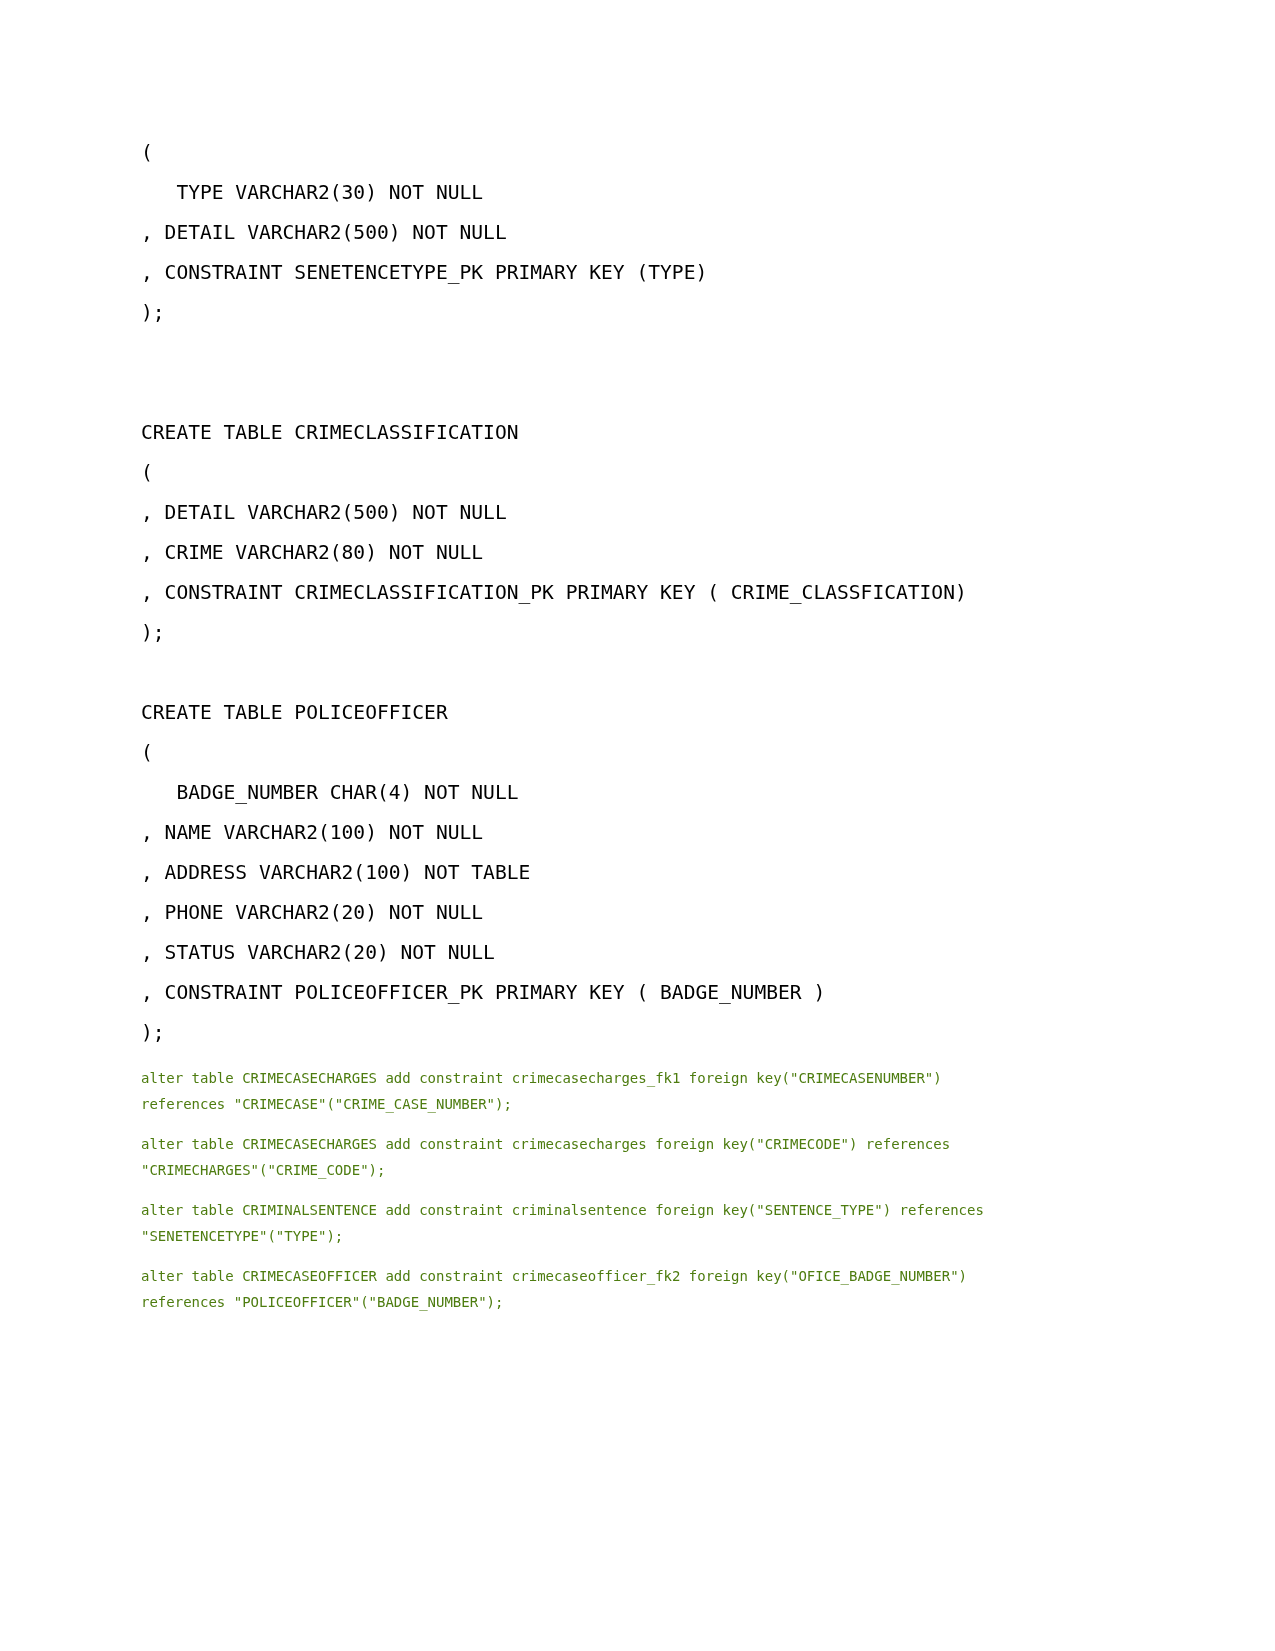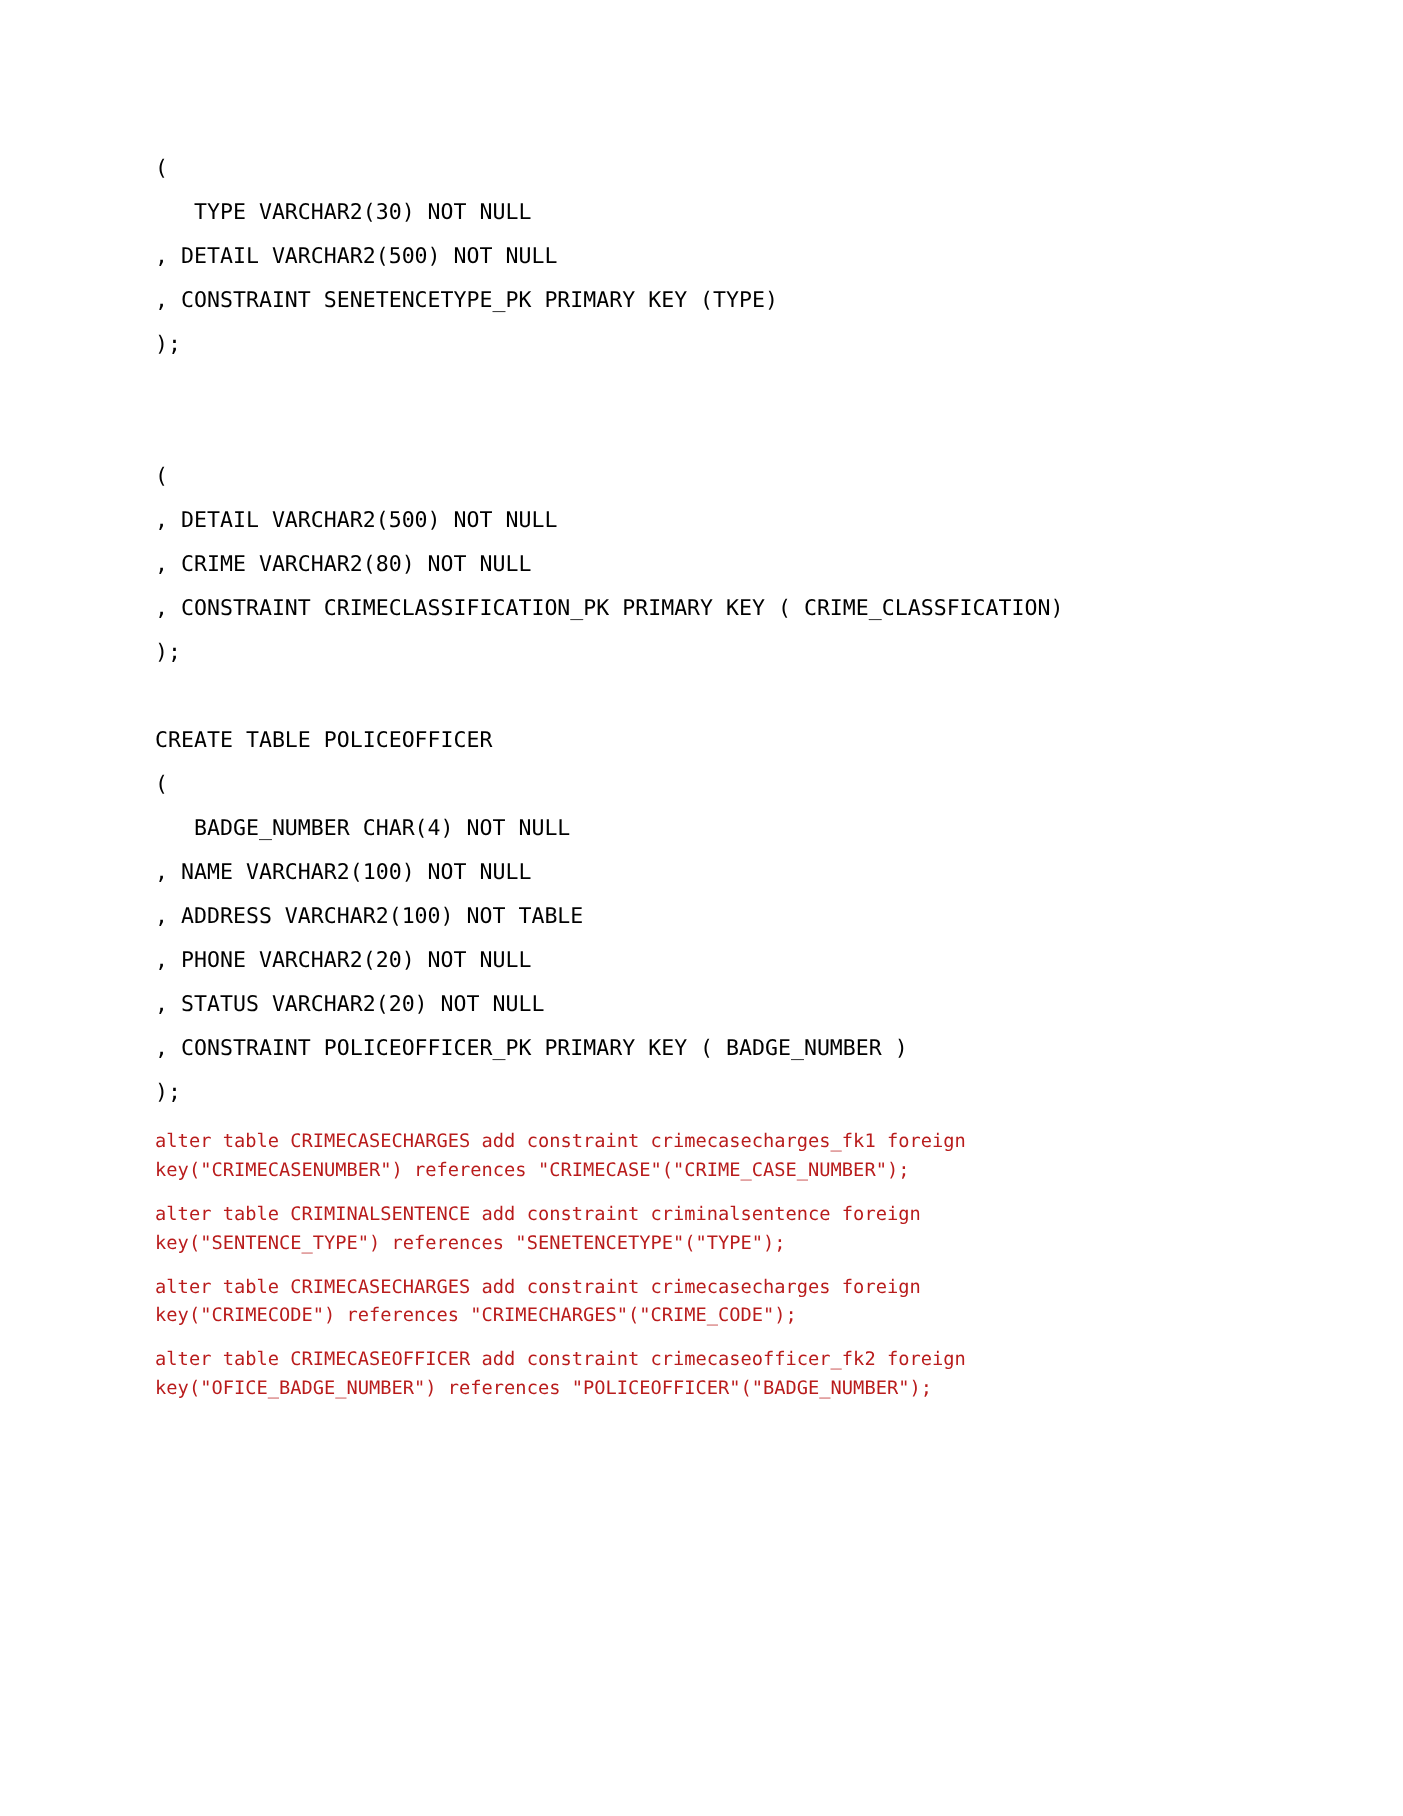--- a/index.html
+++ b/index.html
@@ -28,61 +28,62 @@
     line-height: 40px;
     white-space: pre;
     letter-spacing: 0px;
     color: #000000;
   }
   .line.blank {
     height: 40px;
   }
   
   .stmt {
-    font-size: 17px;
+    font-size: 14px;
     line-height: 26px;
     white-space: pre-wrap;
     word-break: break-word;
     margin-bottom: 14px;
     max-width: 860px;
-    color: #b91c1c;
+    color: #4d7c0f;
   }
   .stmt-block {
     margin-top: 12px;
   }
 </style>
 </head>
 <body>
 
 <div class="page">
   <div class="content">
     <div id="create-lines">
         <div class="line">(</div>
         <div class="line">   TYPE VARCHAR2(30) NOT NULL</div>
         <div class="line">, DETAIL VARCHAR2(500) NOT NULL</div>
         <div class="line">, CONSTRAINT SENETENCETYPE_PK PRIMARY KEY (TYPE)</div>
         <div class="line">);</div>
         <div class="line blank">&nbsp;</div>
         <div class="line blank">&nbsp;</div>
+        <div class="line">CREATE TABLE CRIMECLASSIFICATION</div>
         <div class="line">(</div>
         <div class="line">, DETAIL VARCHAR2(500) NOT NULL</div>
         <div class="line">, CRIME VARCHAR2(80) NOT NULL</div>
         <div class="line">, CONSTRAINT CRIMECLASSIFICATION_PK PRIMARY KEY ( CRIME_CLASSFICATION)</div>
         <div class="line">);</div>
         <div class="line blank">&nbsp;</div>
         <div class="line">CREATE TABLE POLICEOFFICER</div>
         <div class="line">(</div>
         <div class="line">   BADGE_NUMBER CHAR(4) NOT NULL</div>
         <div class="line">, NAME VARCHAR2(100) NOT NULL</div>
         <div class="line">, ADDRESS VARCHAR2(100) NOT TABLE</div>
         <div class="line">, PHONE VARCHAR2(20) NOT NULL</div>
         <div class="line">, STATUS VARCHAR2(20) NOT NULL</div>
         <div class="line">, CONSTRAINT POLICEOFFICER_PK PRIMARY KEY ( BADGE_NUMBER )</div>
         <div class="line">);</div>
       </div>
     <div id="alter-lines" class="stmt-block">
         <div class="stmt">alter table CRIMECASECHARGES add constraint crimecasecharges_fk1 foreign key("CRIMECASENUMBER") references "CRIMECASE"("CRIME_CASE_NUMBER");</div>
+        <div class="stmt">alter table CRIMECASECHARGES add constraint crimecasecharges foreign key("CRIMECODE") references "CRIMECHARGES"("CRIME_CODE");</div>
         <div class="stmt">alter table CRIMINALSENTENCE add constraint criminalsentence foreign key("SENTENCE_TYPE") references "SENETENCETYPE"("TYPE");</div>
-        <div class="stmt">alter table CRIMECASECHARGES add constraint crimecasecharges foreign key("CRIMECODE") references "CRIMECHARGES"("CRIME_CODE");</div>
         <div class="stmt">alter table CRIMECASEOFFICER add constraint crimecaseofficer_fk2 foreign key("OFICE_BADGE_NUMBER") references "POLICEOFFICER"("BADGE_NUMBER");</div>
       </div>
   </div>
 </div>
 
 </body></html>

